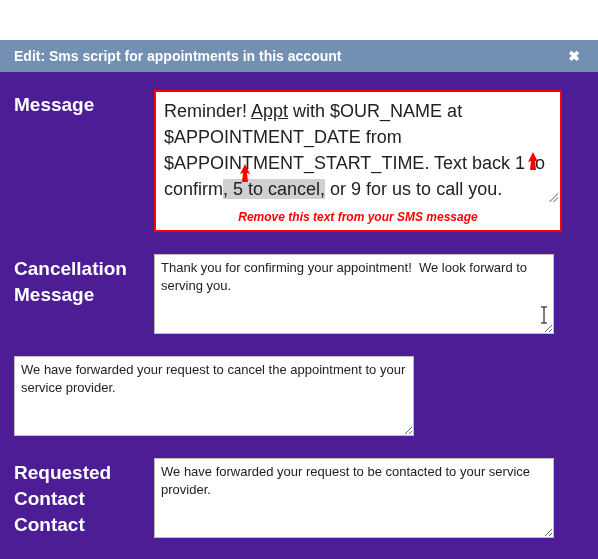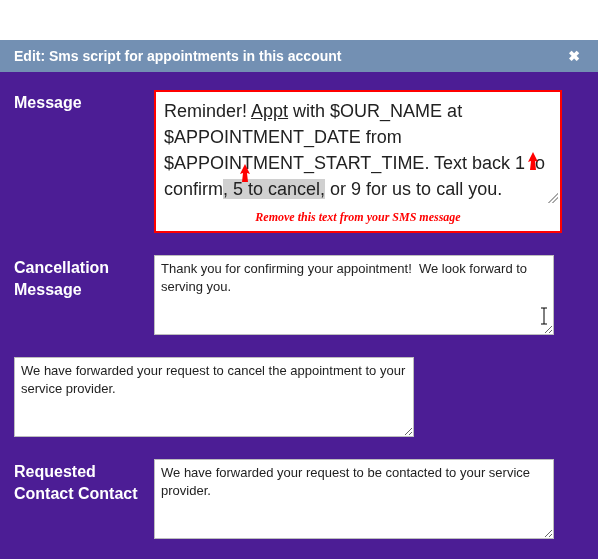--- a/index.html
+++ b/index.html
@@ -39,21 +39,21 @@
   .row {
     display: flex;
     align-items: flex-start;
     margin-bottom: 22px;
   }
   .row-label {
     width: 140px;
     flex-shrink: 0;
     color: #fff;
     font-weight: bold;
-    font-size: 16px;
+    font-size: 19px;
     padding-top: 2px;
     line-height: 1.35;
   }
   .row-field {
     flex: 1;
     position: relative;
   }
   textarea.text-field {
     width: 400px;
     height: 80px;
@@ -81,21 +81,21 @@
     line-height: 1.45;
     color: #222;
     padding: 4px 6px;
     position: relative;
     min-height: 78px;
   }
   .anno-text .u { text-decoration: underline; }
   .anno-text .hl { background: #d0d0d0; }
   .anno-caption {
     color: #ff0000;
-    font-family: Liberation Serif, serif;
+    font-family: Liberation Sans, sans-serif;
     font-weight: bold;
     font-size: 12px;
     text-align: center;
     padding: 4px 0 0 0;
     font-style: italic;
   }
   .resize-handle {
     position: absolute;
     right: 2px;
     bottom: 28px;

